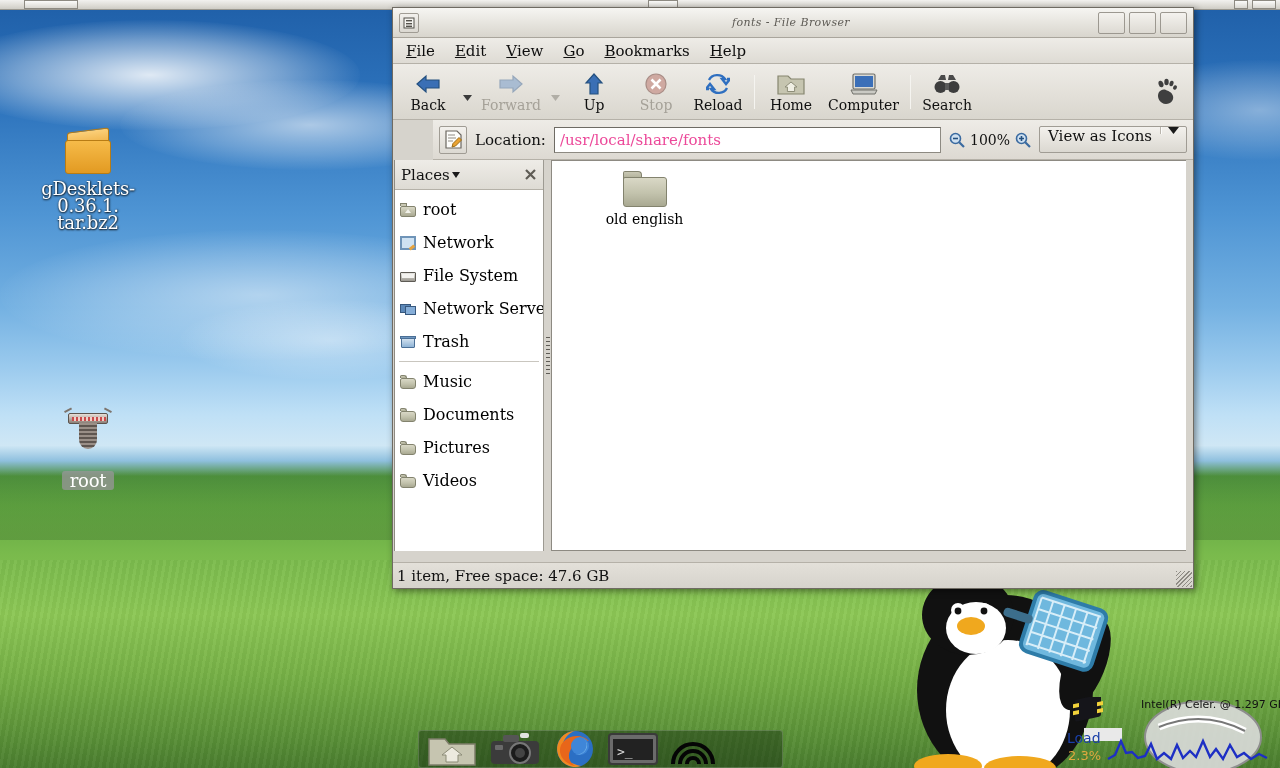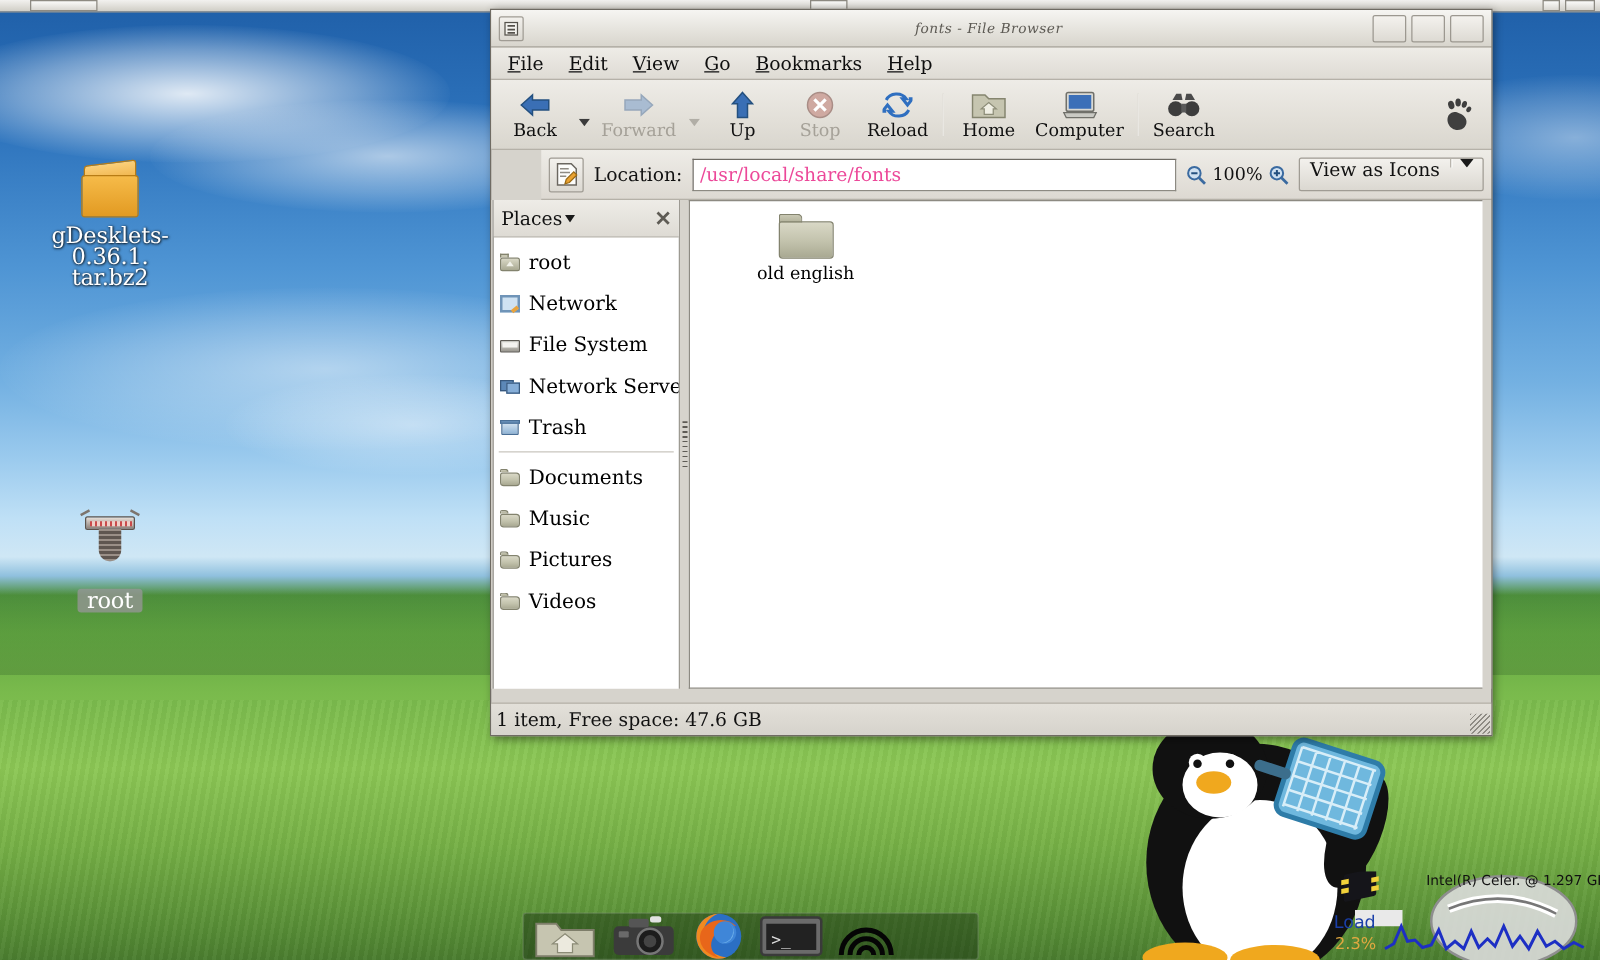--- a/index.html
+++ b/index.html
@@ -611,28 +611,28 @@
               <span class="lid"></span>
             </span>
           <span>Trash</span>
         </div>
         <div class="sb-sep"></div>
         <div class="sb-item">
           <span class="folder sm">
               <span class="tab"></span>
               <span class="front"></span>
             </span>
-          <span>Documents</span>
+          <span>Music</span>
         </div>
         <div class="sb-item">
           <span class="folder sm">
               <span class="tab"></span>
               <span class="front"></span>
             </span>
-          <span>Music</span>
+          <span>Documents</span>
         </div>
         <div class="sb-item">
           <span class="folder sm">
               <span class="tab"></span>
               <span class="front"></span>
             </span>
           <span>Pictures</span>
         </div>
         <div class="sb-item">
           <span class="folder sm">

